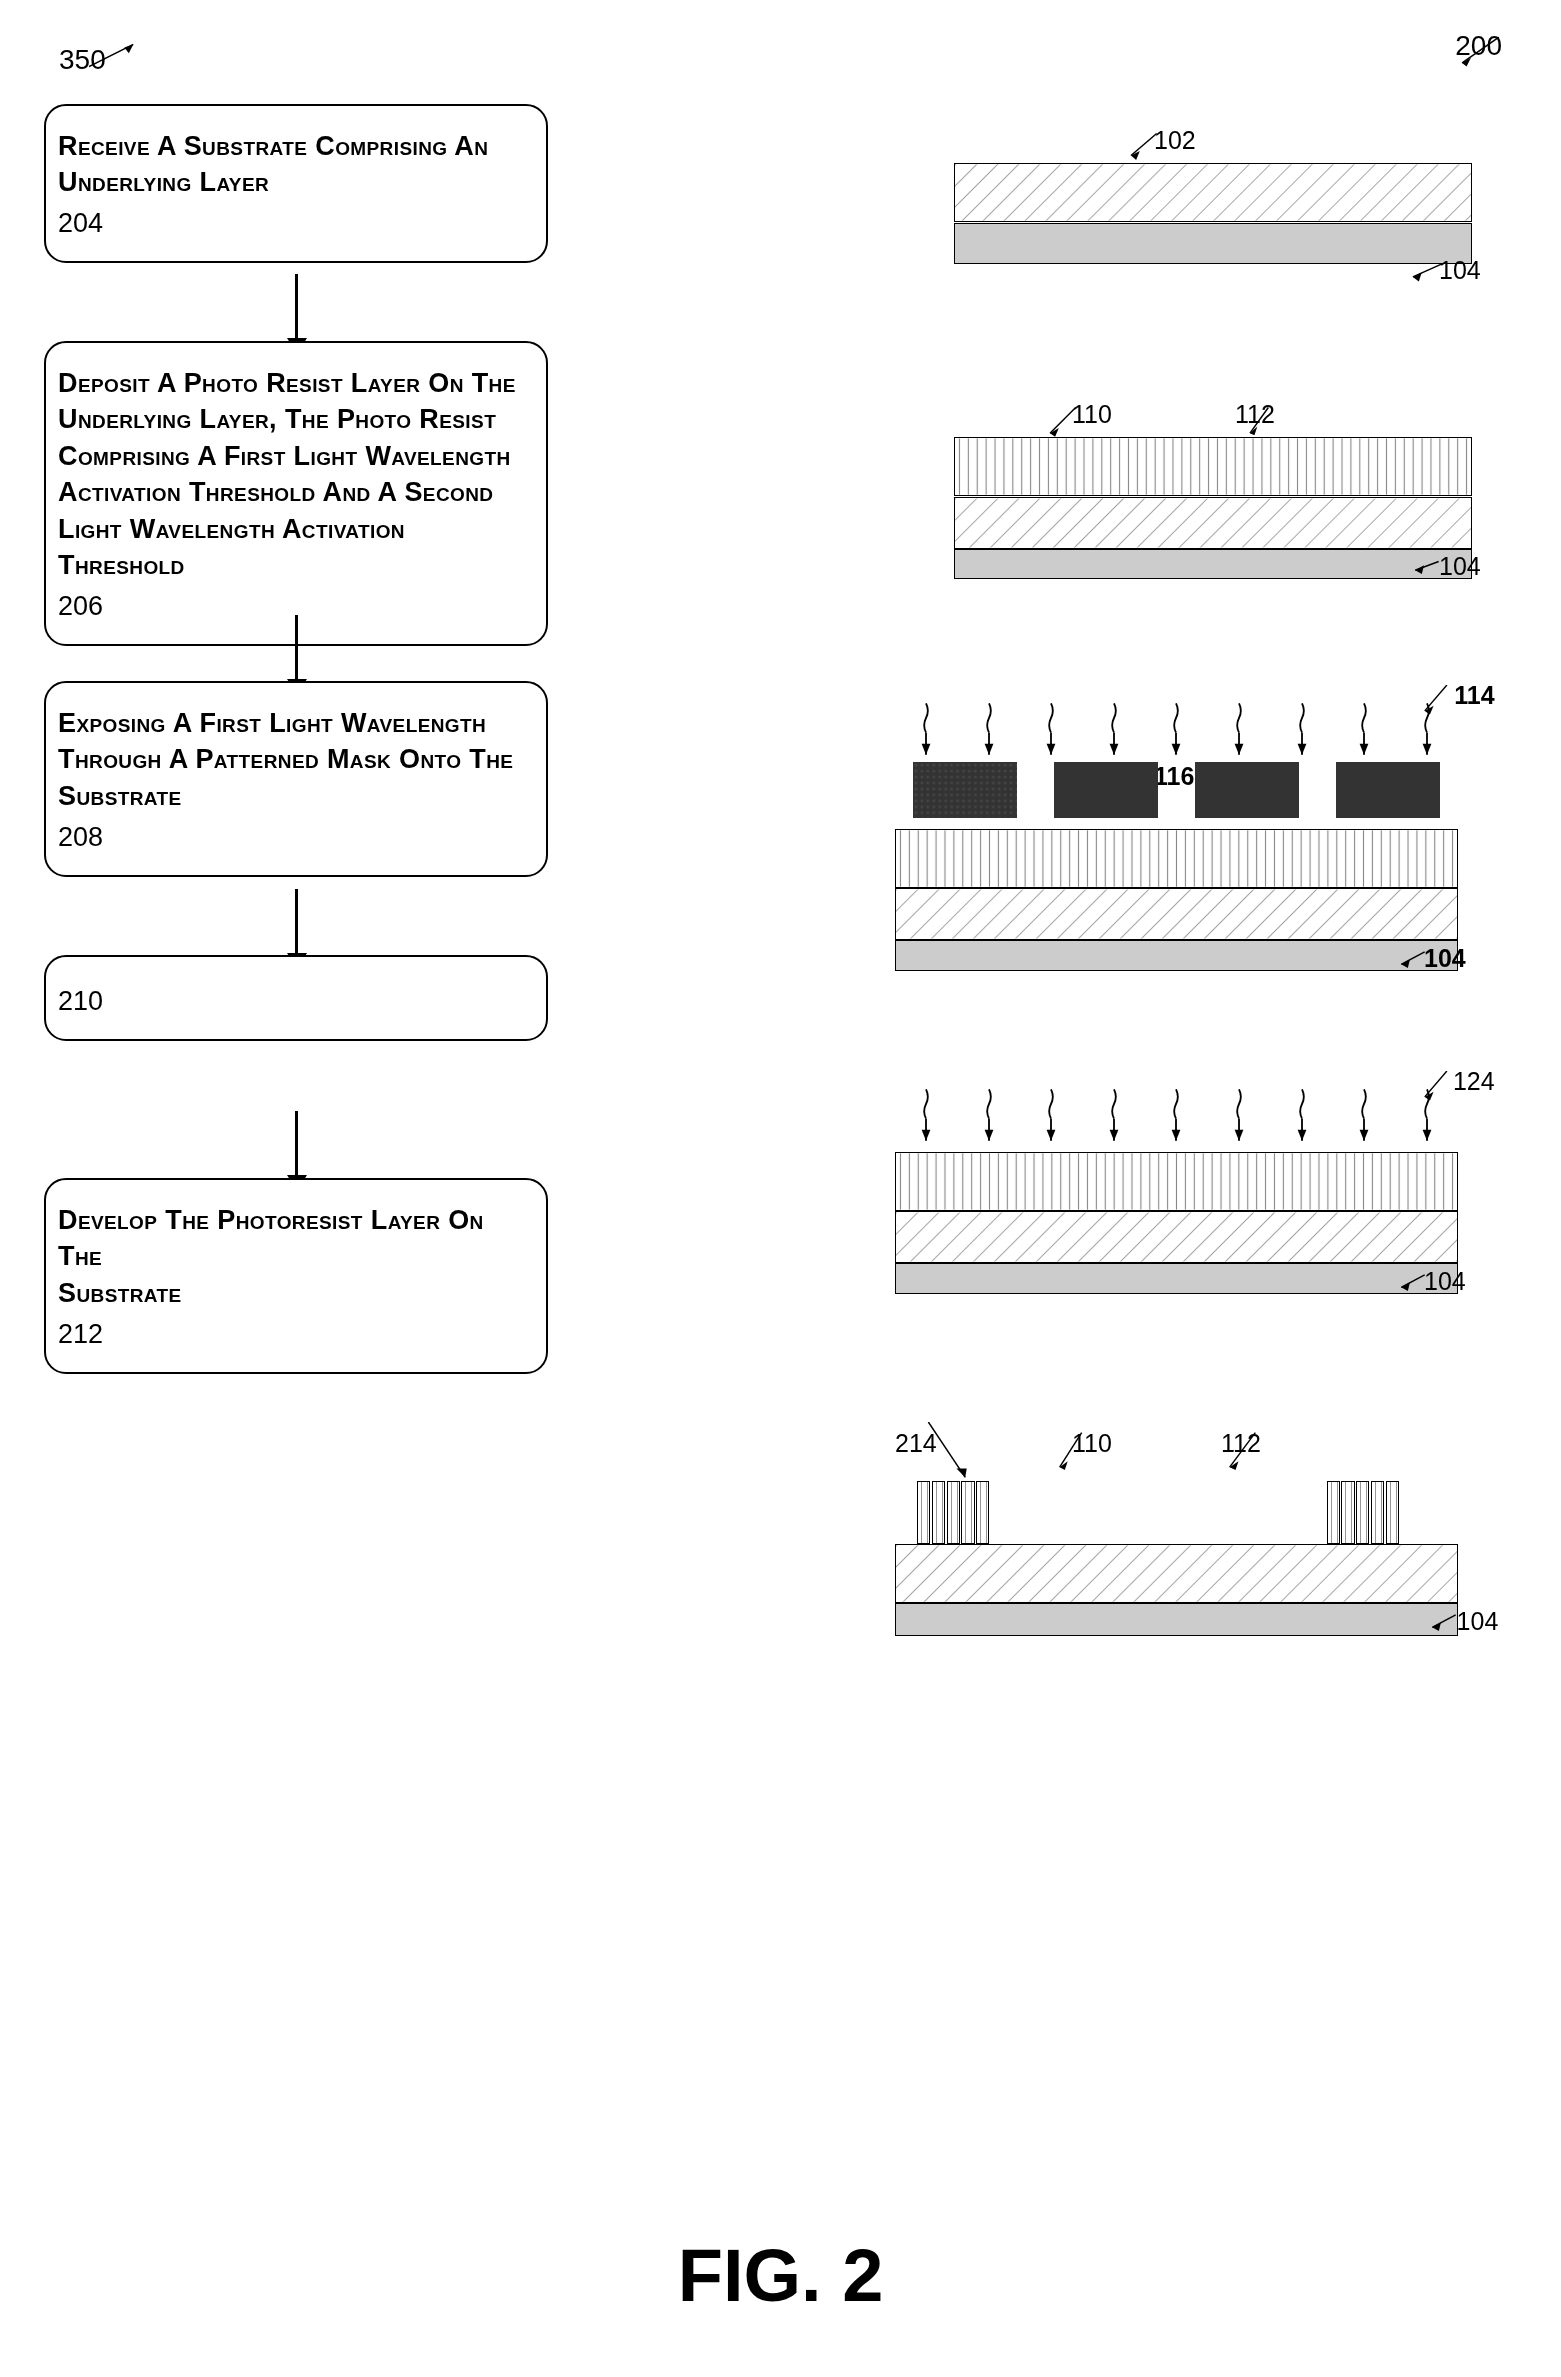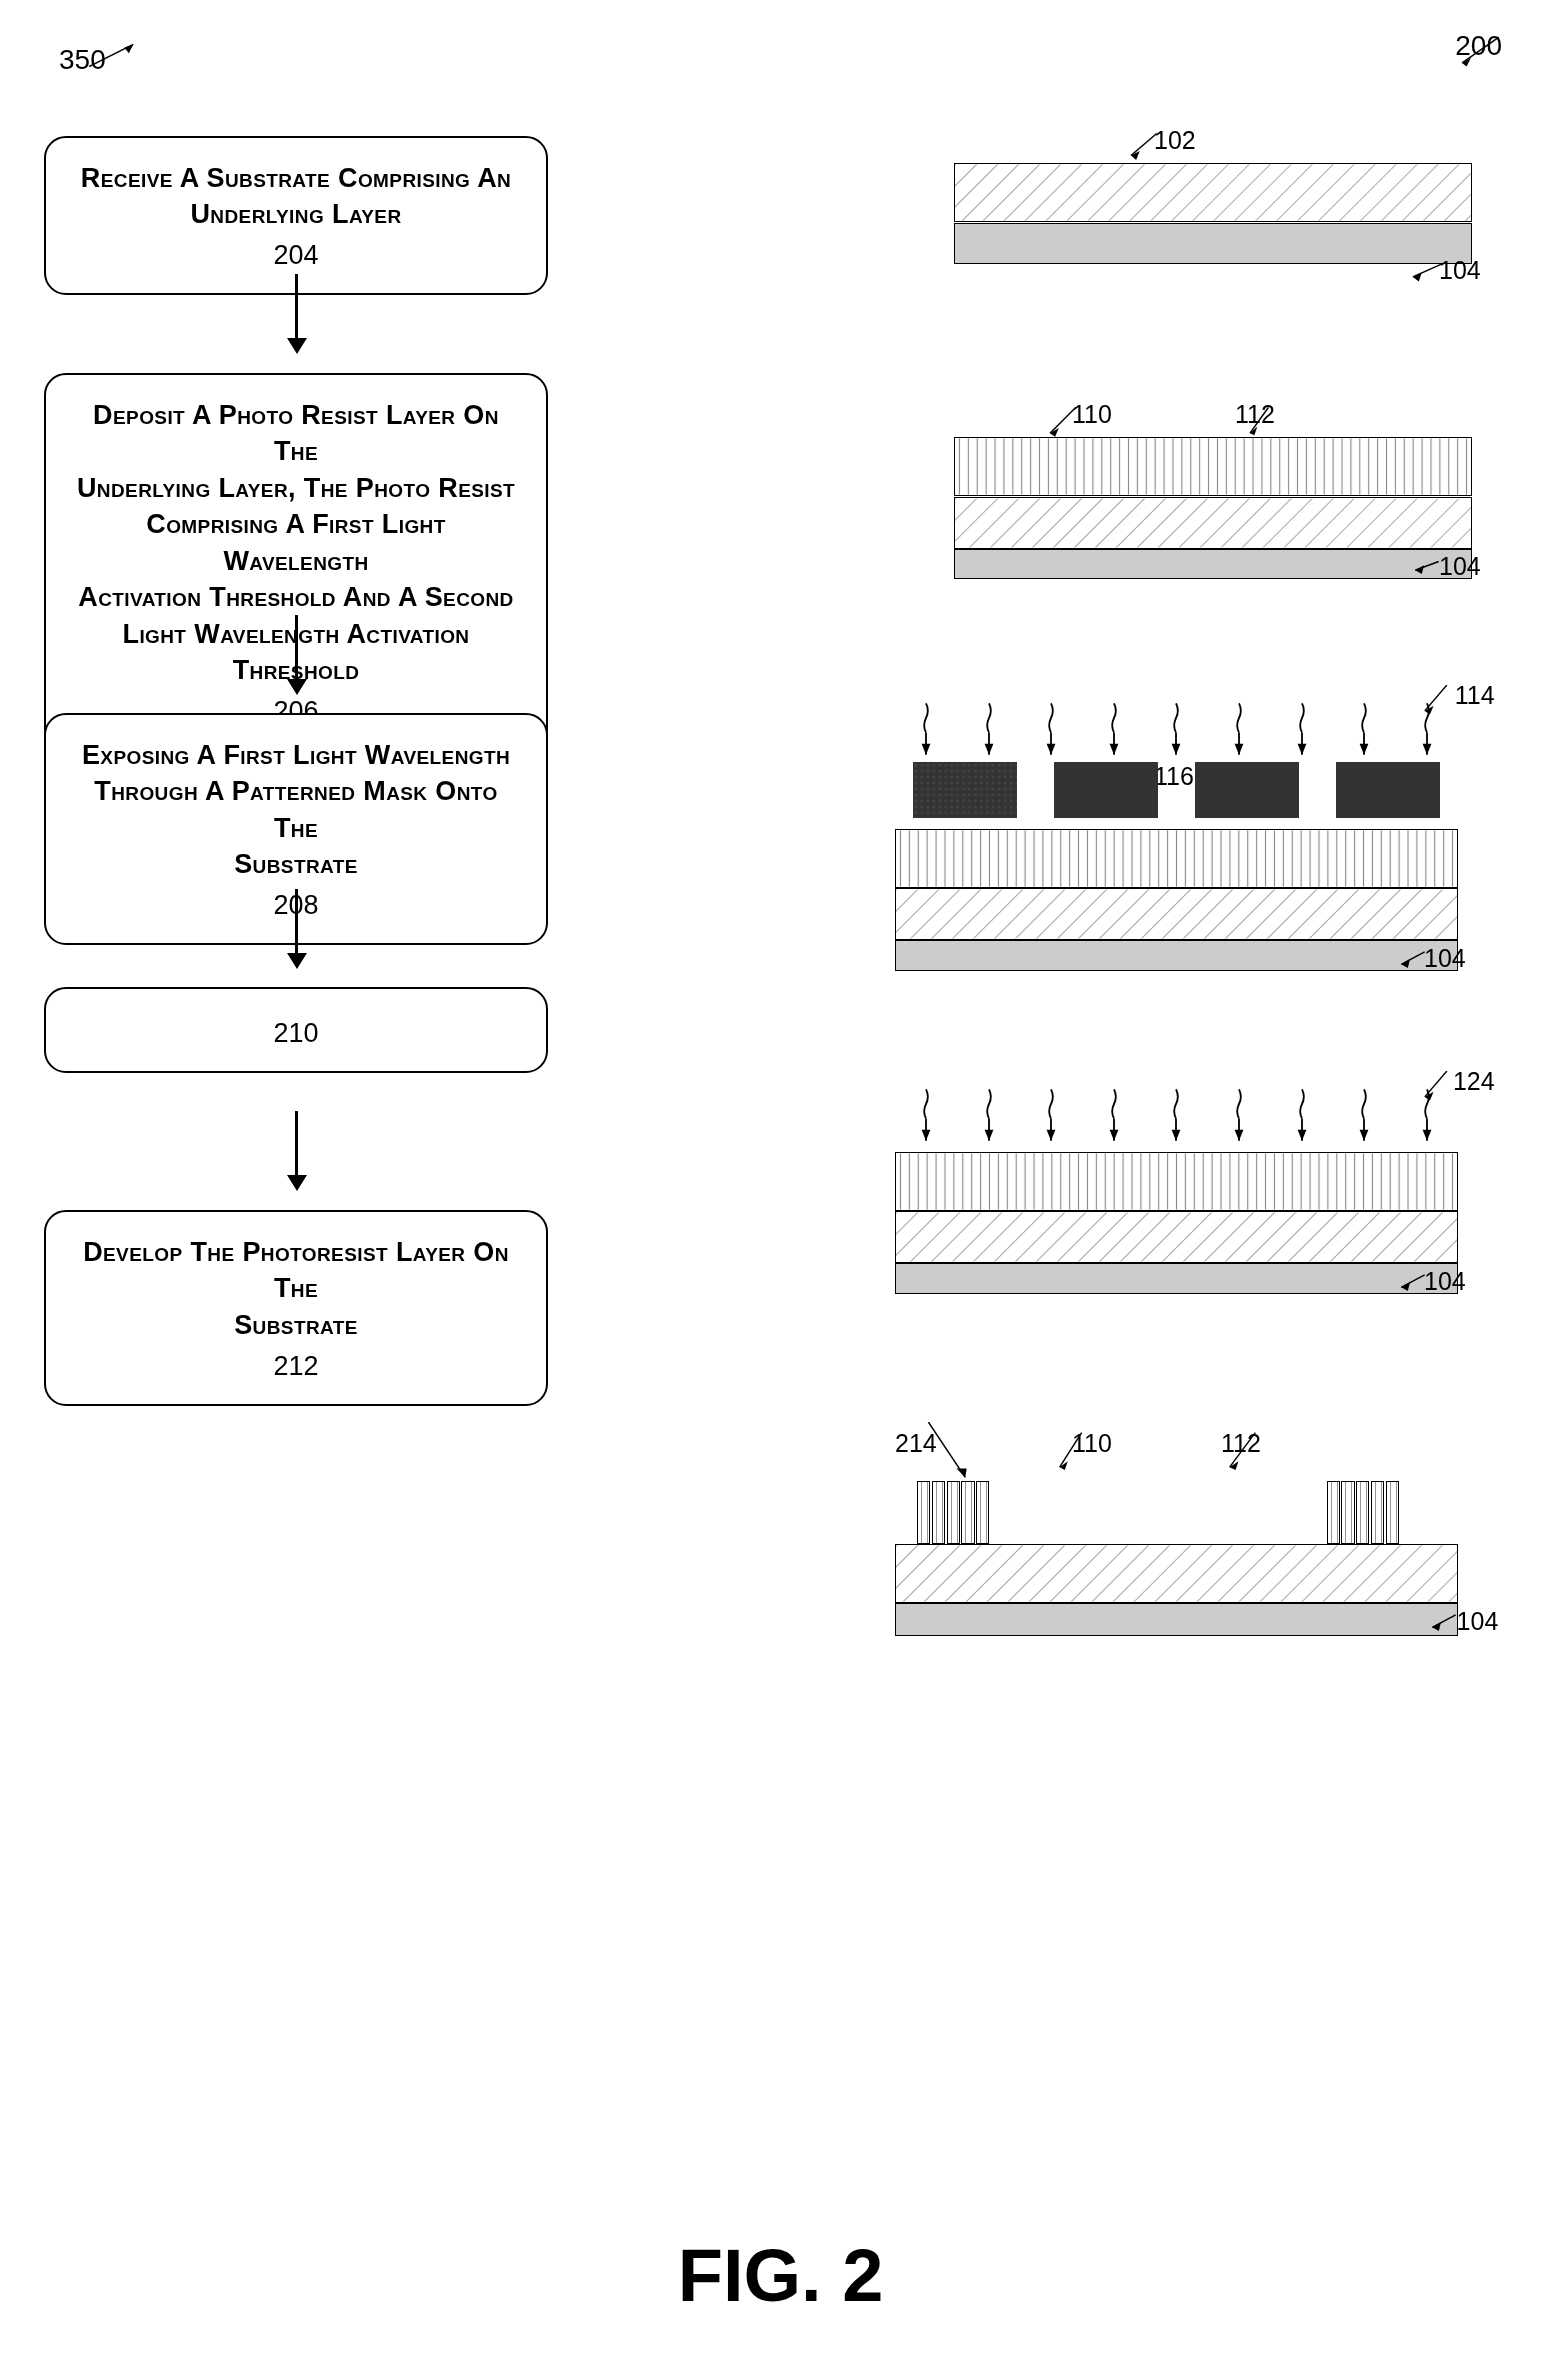--- a/index.html
+++ b/index.html
@@ -15,25 +15,24 @@
     .page {
       width: 1561px;
       height: 2377px;
       position: relative;
       background: #fff;
     }
 
     .flow-box {
       border: 2.2px solid #000;
       border-radius: 22px;
-      padding: 22px 26px;
-      text-align: center;
+      padding: 22px 12px;
+      text-align: left;
       background: #fff;
       position: relative;
-      margin-top: 32px;
     }
 
     .flow-box-text {
       font-size: 27px;
       font-variant: small-caps;
       font-weight: 600;
       line-height: 1.35;
       text-transform: capitalize;
       letter-spacing: 0.4px;
     }
@@ -219,21 +218,21 @@
       <div style="position:absolute; top:156px; left:30px; width:518px; height:30px; border:1.5px solid #000; background:#ccc;"></div>
 
       <span style="position:absolute; top:159px; left:515px; font-size:25px;">104</span>
       <svg width="44" height="26" style="position:absolute;top:161px;left:478px;" viewBox="0 0 60 35">
         <line x1="50" y1="10" x2="18" y2="22" stroke="#000" stroke-width="2"></line>
         <polygon points="18,22 30,15 27,27" fill="#000"></polygon>
       </svg>
     </div>
   </div>
 
-  <div style="position:absolute; right:59px; top:681px; width:637px;">
+  <div style="position:absolute; right:59px; top:681px; width:637px;font-weight:bold;">
     <div style="position:relative; height:318px;">
 
       <span style="position:absolute; top:0px; right:7.4px; font-size:25px;">114</span>
       <svg width="59" height="37" style="position:absolute;top:3.7px;right:33px;" viewBox="0 0 80 50">
         <line x1="50" y1="0" x2="20" y2="35" stroke="#000" stroke-width="2"></line>
         <polygon points="20,35 32,28 27,40" fill="#000"></polygon>
       </svg>
 
       <div style="position:absolute; top:22px; left:30px; width:563px; display:flex; justify-content:space-around; align-items:flex-end;">
 

